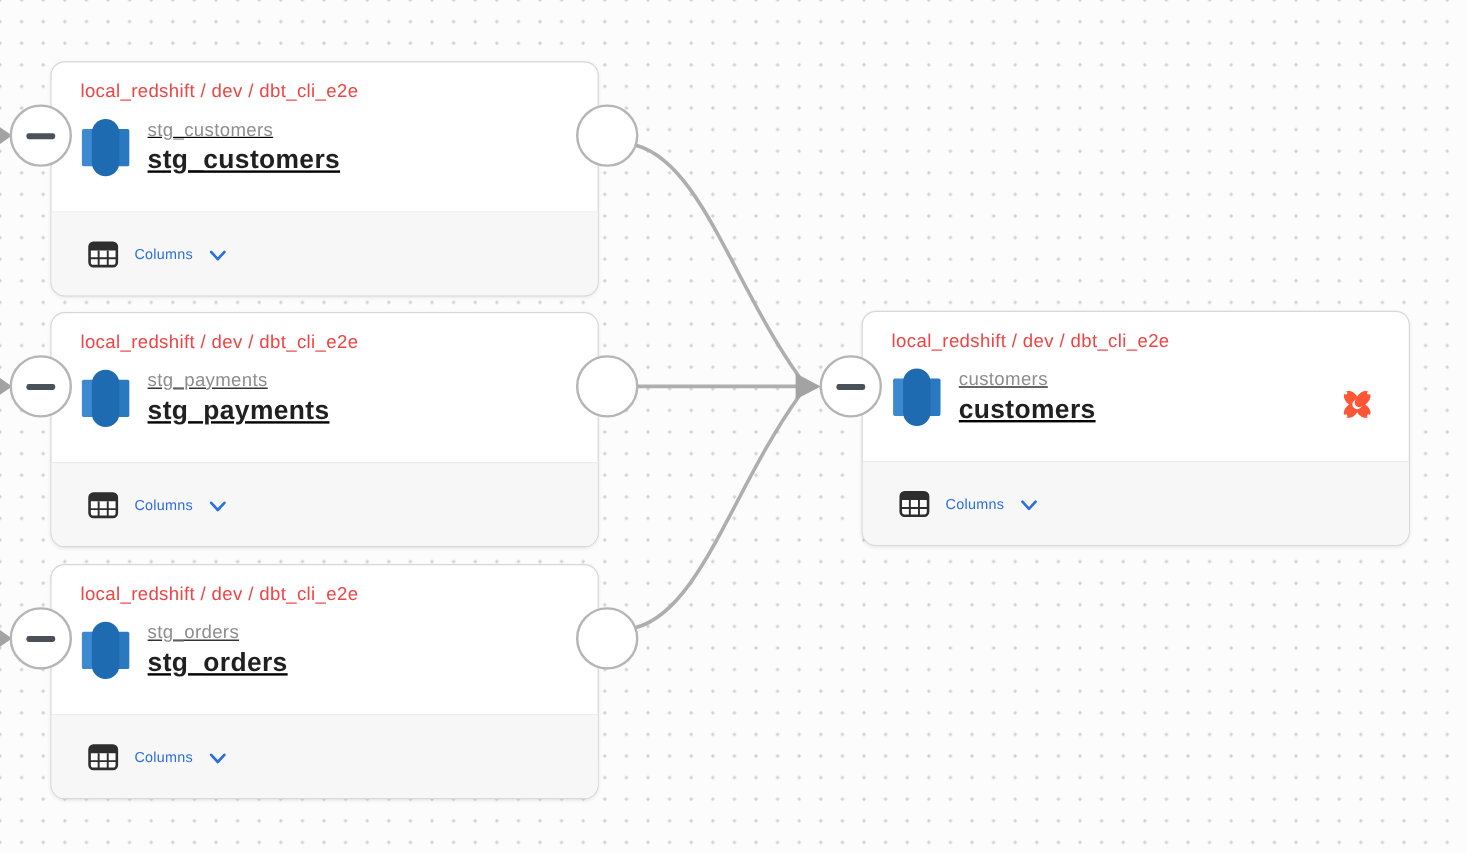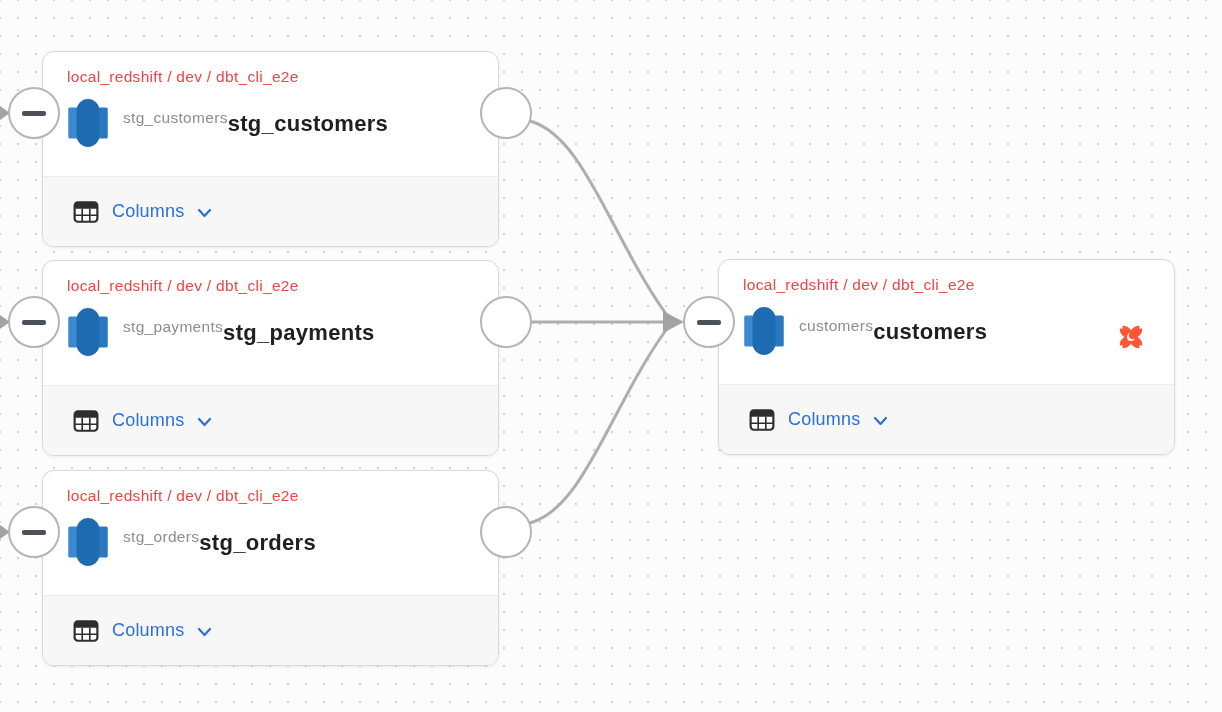--- a/index.html
+++ b/index.html
@@ -12,29 +12,29 @@
   }
   .edges{position:absolute;left:0;top:0;width:1222px;height:712px;pointer-events:none;}
   .card{
     position:absolute;width:457px;height:196px;box-sizing:border-box;
     background:#ffffff;border:1px solid #d8d8d8;border-radius:12px;
     box-shadow:0 1px 3px rgba(0,0,0,0.07);
   }
   .card-header{position:relative;height:124px;box-sizing:border-box;padding:16px 24px 0 24px;}
   .breadcrumb{font-size:15.5px;color:#ef4444;letter-spacing:.3px;white-space:nowrap;}
   .title-row{display:flex;align-items:center;gap:14px;margin-top:11px;}
-  .names{display:flex;flex-direction:row;}
+  .names{display:flex;flex-direction:column;text-decoration:underline;}
   .subtitle{font-size:15.5px;color:#8d8d8d;letter-spacing:.3px;}
   .title{font-size:22px;font-weight:700;color:#202020;letter-spacing:.3px;margin-top:2px;}
   .card-footer{
     height:70px;background:#f7f7f7;border-top:1px solid #ececec;
     border-radius:0 0 11px 11px;display:flex;align-items:center;gap:13px;
     padding:0 0 0 30px;box-sizing:border-box;cursor:pointer;
   }
-  .columns-label{font-size:18px;color:#2a6fdb;font-weight:500;letter-spacing:.2px;}
+  .columns-label{font-size:12px;color:#2a6fdb;font-weight:500;letter-spacing:.2px;}
   .chev{display:flex;align-items:center;margin-top:2px;}
   .port{
     position:absolute;width:52px;height:52px;border-radius:50%;box-sizing:border-box;
     background:#ffffff;border:2px solid #b5b5b5;
     display:flex;align-items:center;justify-content:center;
   }
   .minus{width:24px;height:5px;background:#4b5158;border-radius:2px;}
   .dbt-badge{position:absolute;right:29px;top:63px;width:28px;height:28px;}
   .icon-wrap{display:flex;align-items:center;}
 </style>

